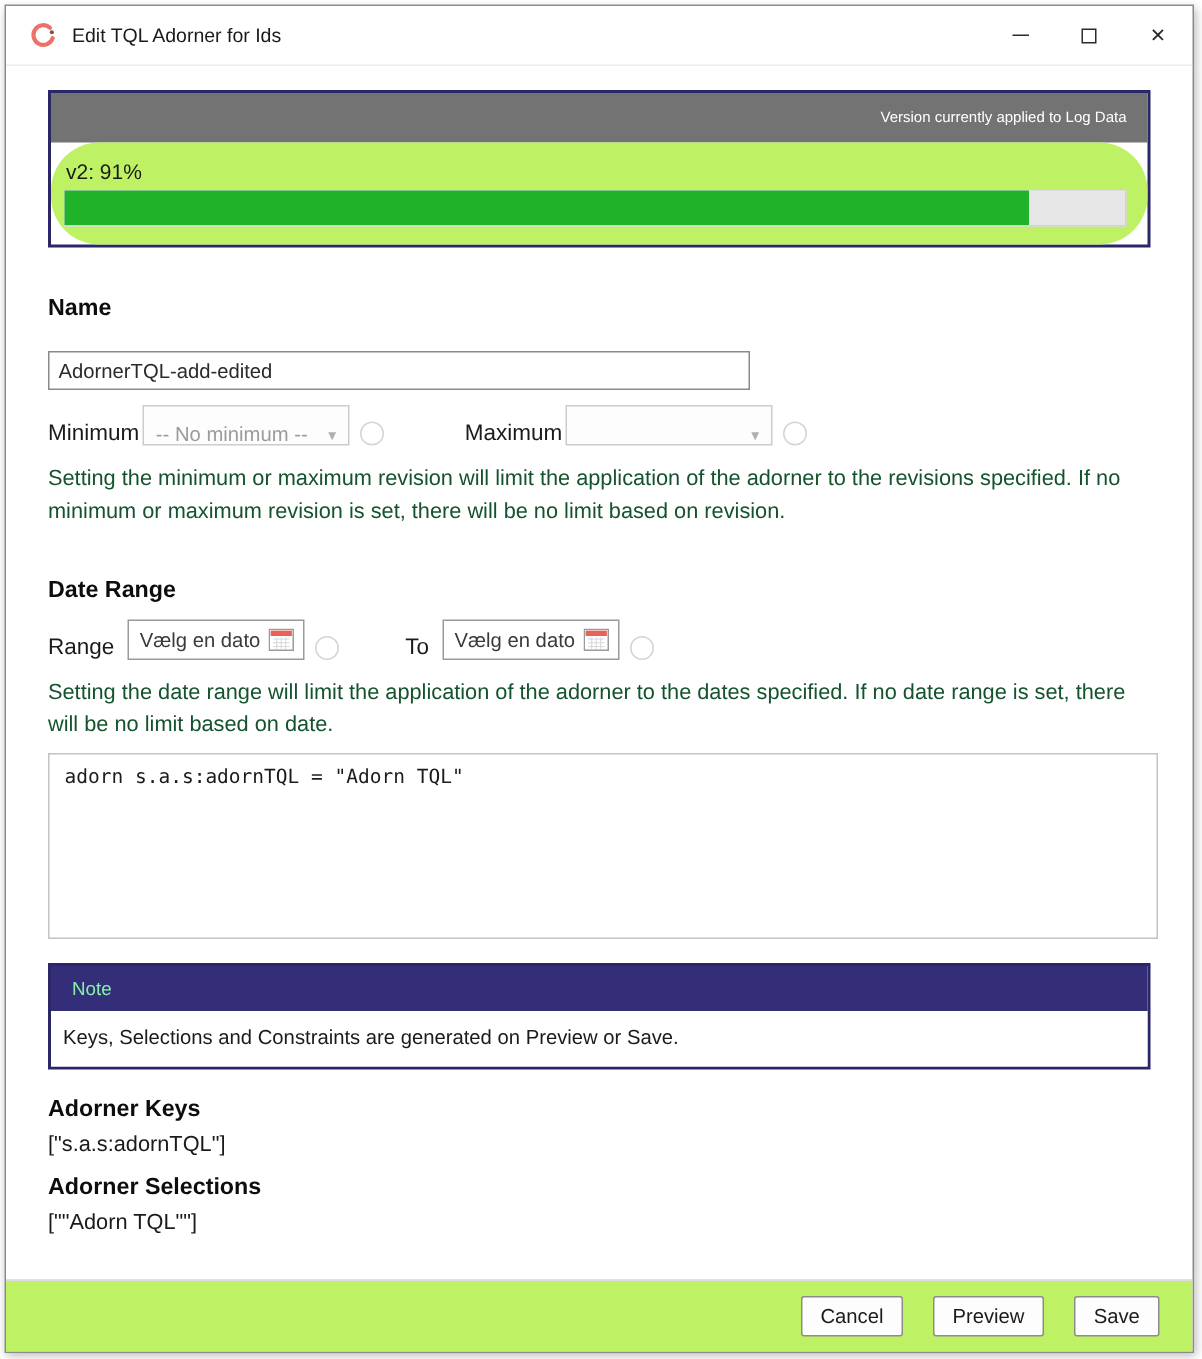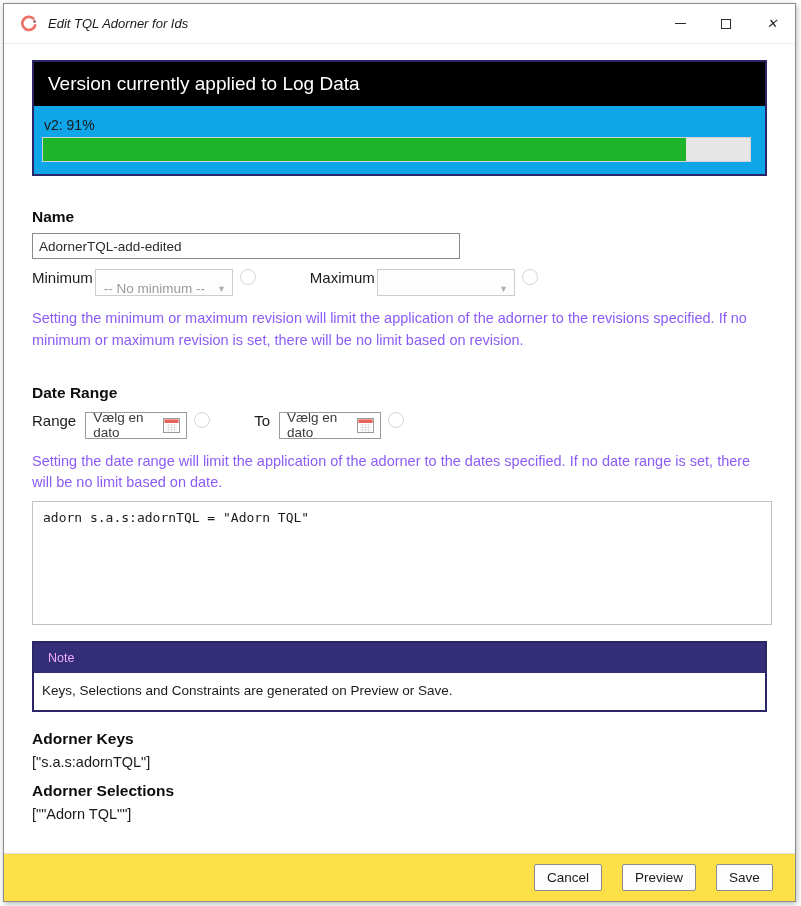--- a/index.html
+++ b/index.html
@@ -4,77 +4,77 @@
 <style>
   * { box-sizing: border-box; margin: 0; padding: 0; }
   html, body { width: 801px; height: 906px; background: #fff; font-family: "Liberation Sans", sans-serif; }
   .window {
     position: absolute; left: 3px; top: 3px; width: 793px; height: 899px;
     background: #fff; border: 1px solid #8b8b8b;
     box-shadow: 1px 2px 6px rgba(0,0,0,0.28);
     display: flex; flex-direction: column; overflow: hidden;
   }
   
-  .titlebar { height: 40px; flex: 0 0 40px; display: flex; align-items: center; border-bottom: 1px solid #ececec; font-style: italic; }
+  .titlebar { height: 40px; flex: 0 0 40px; display: flex; align-items: center; border-bottom: 1px solid #ececec; }
   .titlebar .logo { margin-left: 16px; display: flex; align-items: center; }
   .titlebar .title { margin-left: 10px; font-size: 13px; color: #1a1a1a; }
   .win-controls { margin-left: auto; display: flex; height: 100%; }
   .win-btn { width: 46px; height: 100%; display: flex; align-items: center; justify-content: center; cursor: default; }
   .glyph-min { display: block; width: 11px; border-top: 1px solid #2b2b2b; }
   .glyph-max { display: block; width: 10px; height: 10px; border: 1px solid #2b2b2b; }
   .glyph-close { font-size: 13px; color: #2b2b2b; line-height: 1; }
   
   .content { flex: 1 1 auto; padding: 16px 28px 0 28px; overflow: hidden; }
   
   .panel { border: 2px solid #2b2668; }
-  .panel-header { background: #000000; color: #fff; font-size: 19px; padding: 11px 14px; }
-  .panel-body { background: #0ea5e9; padding: 9px 14px 12px 8px; }
+  .panel-header { background: #737373; color: #fff; font-size: 10px; padding: 11px 14px; text-align: right; }
+  .panel-body { background: #bef264; padding: 9px 14px 12px 8px; border-radius: 32px; }
   .progress-label { font-size: 14px; color: #1a1a1a; margin: 2px 0 4px 2px; }
   .progress-track { height: 25px; background: #e6e6e6; border: 1px solid #d2d2d2; position: relative; }
   .progress-fill { height: 100%; background: #1fb329; }
   
   h2 { font-size: 15.5px; font-weight: bold; color: #0d0d0d; margin-top: 32px; }
-  .desc { font-size: 14.5px; color: #8b5cf6; line-height: 1.5; margin-top: 12px; max-width: 748px; }
+  .desc { font-size: 14.5px; color: #14532d; line-height: 1.5; margin-top: 12px; max-width: 748px; }
   
   .text-input {
-    margin-top: 7px; width: 428px; height: 26px; border: 1px solid #8a8a8a;
+    margin-top: 19px; width: 468px; height: 26px; border: 1px solid #8a8a8a;
     font-family: "Liberation Sans", sans-serif; font-size: 13.5px; color: #2b2b2b; padding: 0 6px;
     display: block;
   }
   
-  .field-row { display: flex; align-items: flex-start; margin-top: 10px; }
+  .field-row { display: flex; align-items: flex-end; margin-top: 10px; }
   .field-label { font-size: 15px; color: #1b1b1b; }
   .select-box {
     margin-left: 2px; width: 138px; height: 27px; border: 1px solid #cccccc; background: #fdfdfd;
     display: flex; align-items: center; padding: 12px 6px 0 8px; color: #9b9b9b; font-size: 13.5px;
   }
   .select-box .caret { margin-left: auto; font-size: 9px; color: #b0b0b0; }
   .radio { width: 16px; height: 16px; border-radius: 50%; border: 1px solid #d4d4d4; background: #fff; margin-left: 7px; flex: 0 0 16px; }
   .spacer-lg { width: 54px; }
   .spacer-date { width: 44px; }
   
   .date-box {
-    margin-left: 9px; width: 102px; height: 27px; border: 1px solid #9a9a9a; background: #fff;
+    margin-left: 9px; width: 118px; height: 27px; border: 1px solid #9a9a9a; background: #fff;
     display: flex; align-items: center; padding: 0 6px 0 7px; color: #3a3a3a; font-size: 13.5px;
   }
   .date-box .cal { margin-left: auto; display: flex; }
   
   .tql-area {
     margin-top: 7px; width: 740px; height: 124px; border: 1px solid #c3c3c3; resize: none;
     font-family: "DejaVu Sans Mono", "Liberation Mono", monospace; font-size: 13px; color: #1b1b1b;
     padding: 8px 10px; display: block;
   }
   
   .note-panel { margin-top: 16px; border: 2px solid #2b2668; }
-  .note-header { background: #342e79; color: #f0abfc; font-size: 12.5px; padding: 8px 14px; }
+  .note-header { background: #342e79; color: #86efac; font-size: 12.5px; padding: 8px 14px; }
   .note-body { background: #fff; font-size: 13.5px; color: #1b1b1b; padding: 10px 14px 12px 8px; }
   .mono-val { font-size: 14.5px; color: #1b1b1b; margin-top: 6px; }
   h2.tight { margin-top: 12px; }
   
-  .footer { flex: 0 0 48px; border-top: 1px solid #dcdcdc; display: flex; align-items: center; justify-content: flex-end; padding: 0 22px; background: #fde047; }
+  .footer { flex: 0 0 48px; border-top: 1px solid #dcdcdc; display: flex; align-items: center; justify-content: flex-end; padding: 0 22px; background: #bef264; }
   .btn {
     min-width: 57px; height: 27px; background: #fdfdfd; border: 1px solid #8c8c8c; border-radius: 2px;
     font-family: "Liberation Sans", sans-serif; font-size: 13.5px; color: #1b1b1b; padding: 0 12px; margin-left: 20px; cursor: default;
   }
 </style>
 </head>
 <body>
 
 <div class="window">
 

